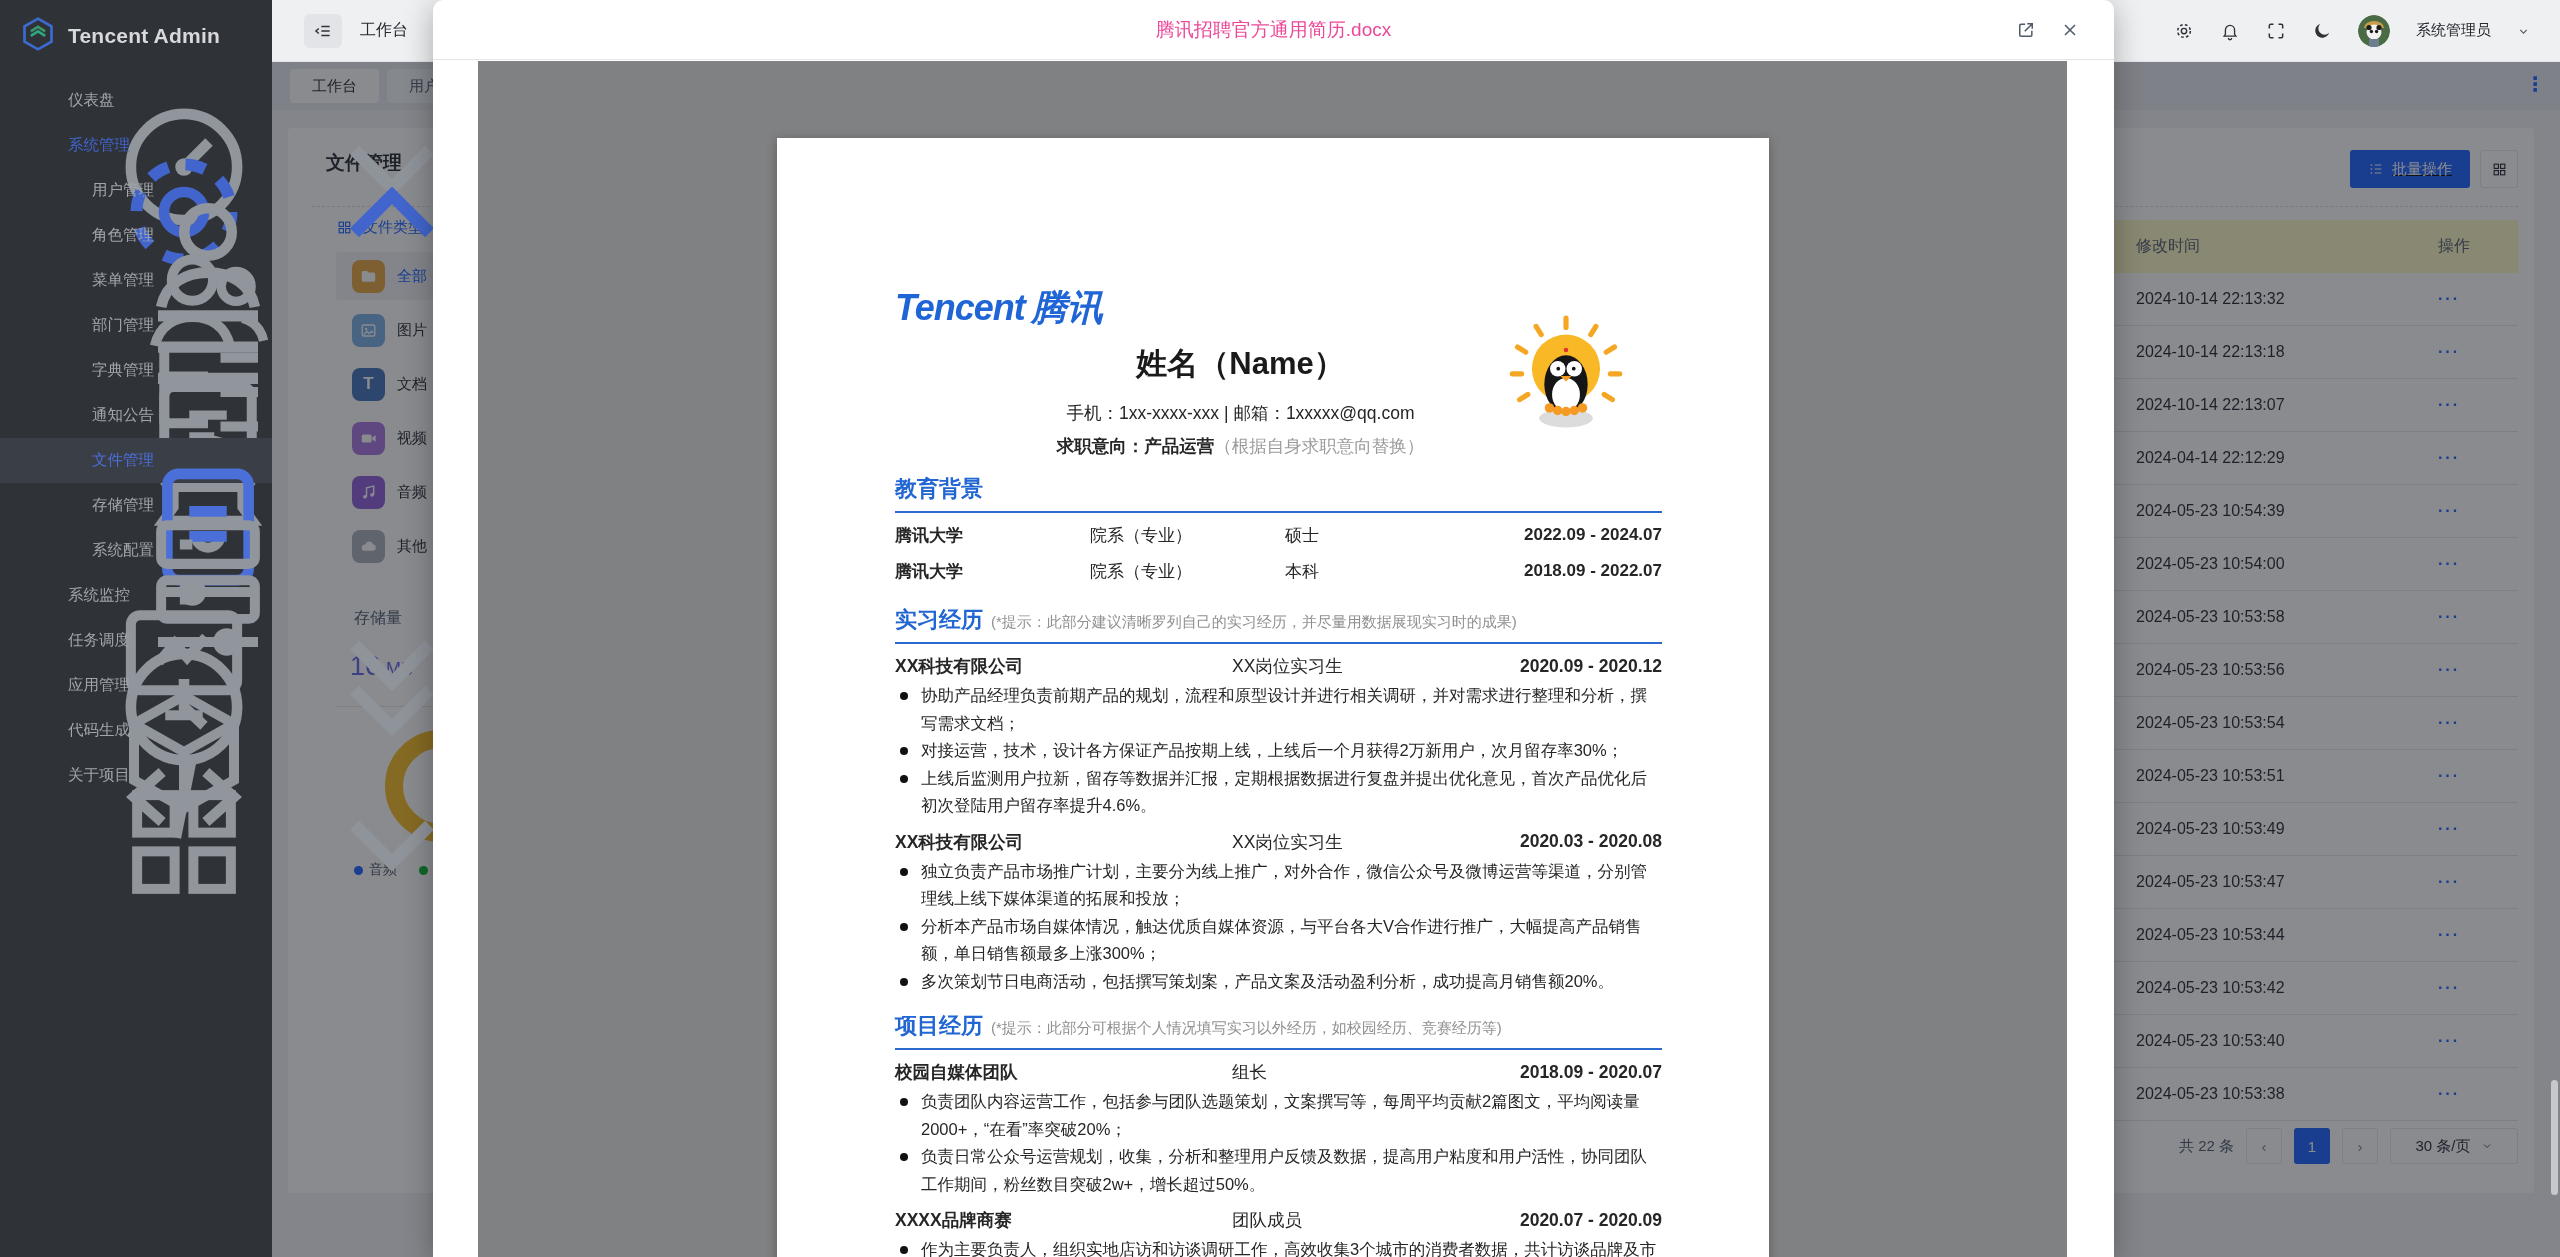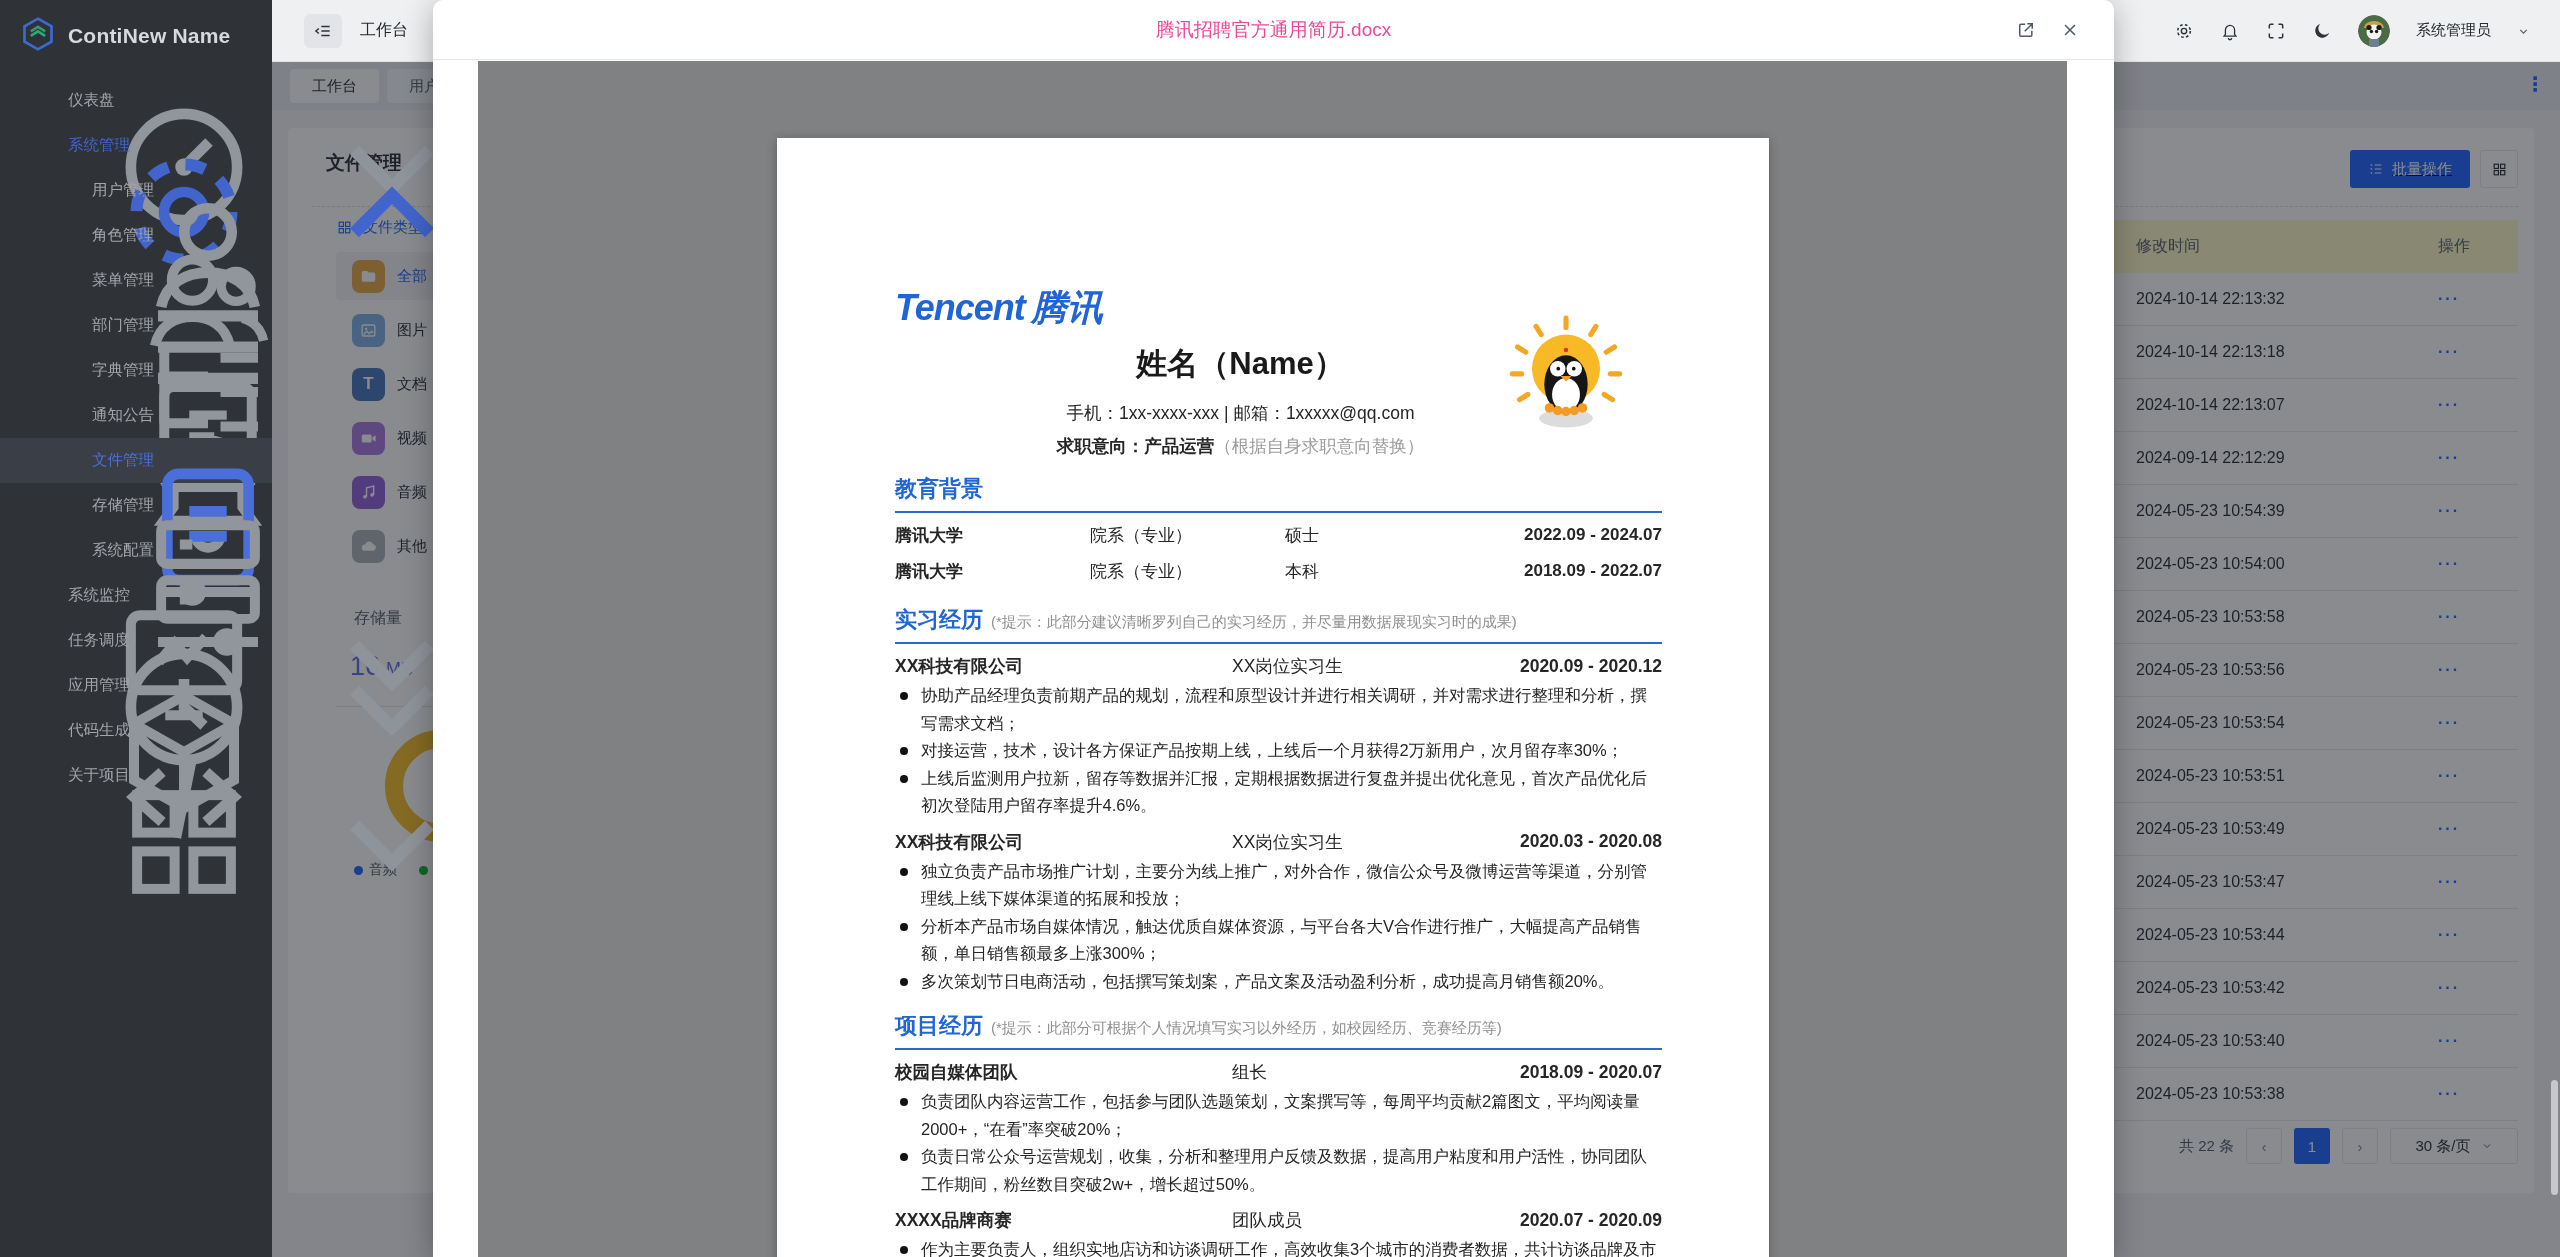--- a/index.html
+++ b/index.html
@@ -243,21 +243,21 @@
 
   <aside class="sidebar">
     <div class="logo-row">
       <span>
         <svg width="36" height="36" viewBox="0 0 40 40">
           <polygon points="20,3 35,11.5 35,28.5 20,37 5,28.5 5,11.5" fill="none" stroke="#3d6ad1" stroke-width="3"></polygon>
           <path d="M12 22l8-5 8 5" fill="none" stroke="#2ba87e" stroke-width="3"></path>
           <path d="M12 17l8-5 8 5" fill="none" stroke="#3fae77" stroke-width="3" opacity=".8"></path>
         </svg>
       </span>
-      <span class="logo-title">ContiNew Name</span>
+      <span class="logo-title">Tencent Admin</span>
     </div>
     <nav class="menu" id="menu">
         <div class="menu-item lv1">
           <span class="mi-icon"><svg>
               <use href="#i-gauge"></use>
             </svg></span>
           <span>仪表盘</span>
           <span class="chev"><svg>
               <use href="#i-chev-down"></use>
             </svg></span>
@@ -522,21 +522,21 @@
             </div>
             <div class="t-row">
               <div class="t-c1">2024-10-14 22:13:18</div>
               <div class="t-c2"><span class="t-dots">···</span></div>
             </div>
             <div class="t-row">
               <div class="t-c1">2024-10-14 22:13:07</div>
               <div class="t-c2"><span class="t-dots">···</span></div>
             </div>
             <div class="t-row">
-              <div class="t-c1">2024-09-14 22:12:29</div>
+              <div class="t-c1">2024-04-14 22:12:29</div>
               <div class="t-c2"><span class="t-dots">···</span></div>
             </div>
             <div class="t-row">
               <div class="t-c1">2024-05-23 10:54:39</div>
               <div class="t-c2"><span class="t-dots">···</span></div>
             </div>
             <div class="t-row">
               <div class="t-c1">2024-05-23 10:54:00</div>
               <div class="t-c2"><span class="t-dots">···</span></div>
             </div>

